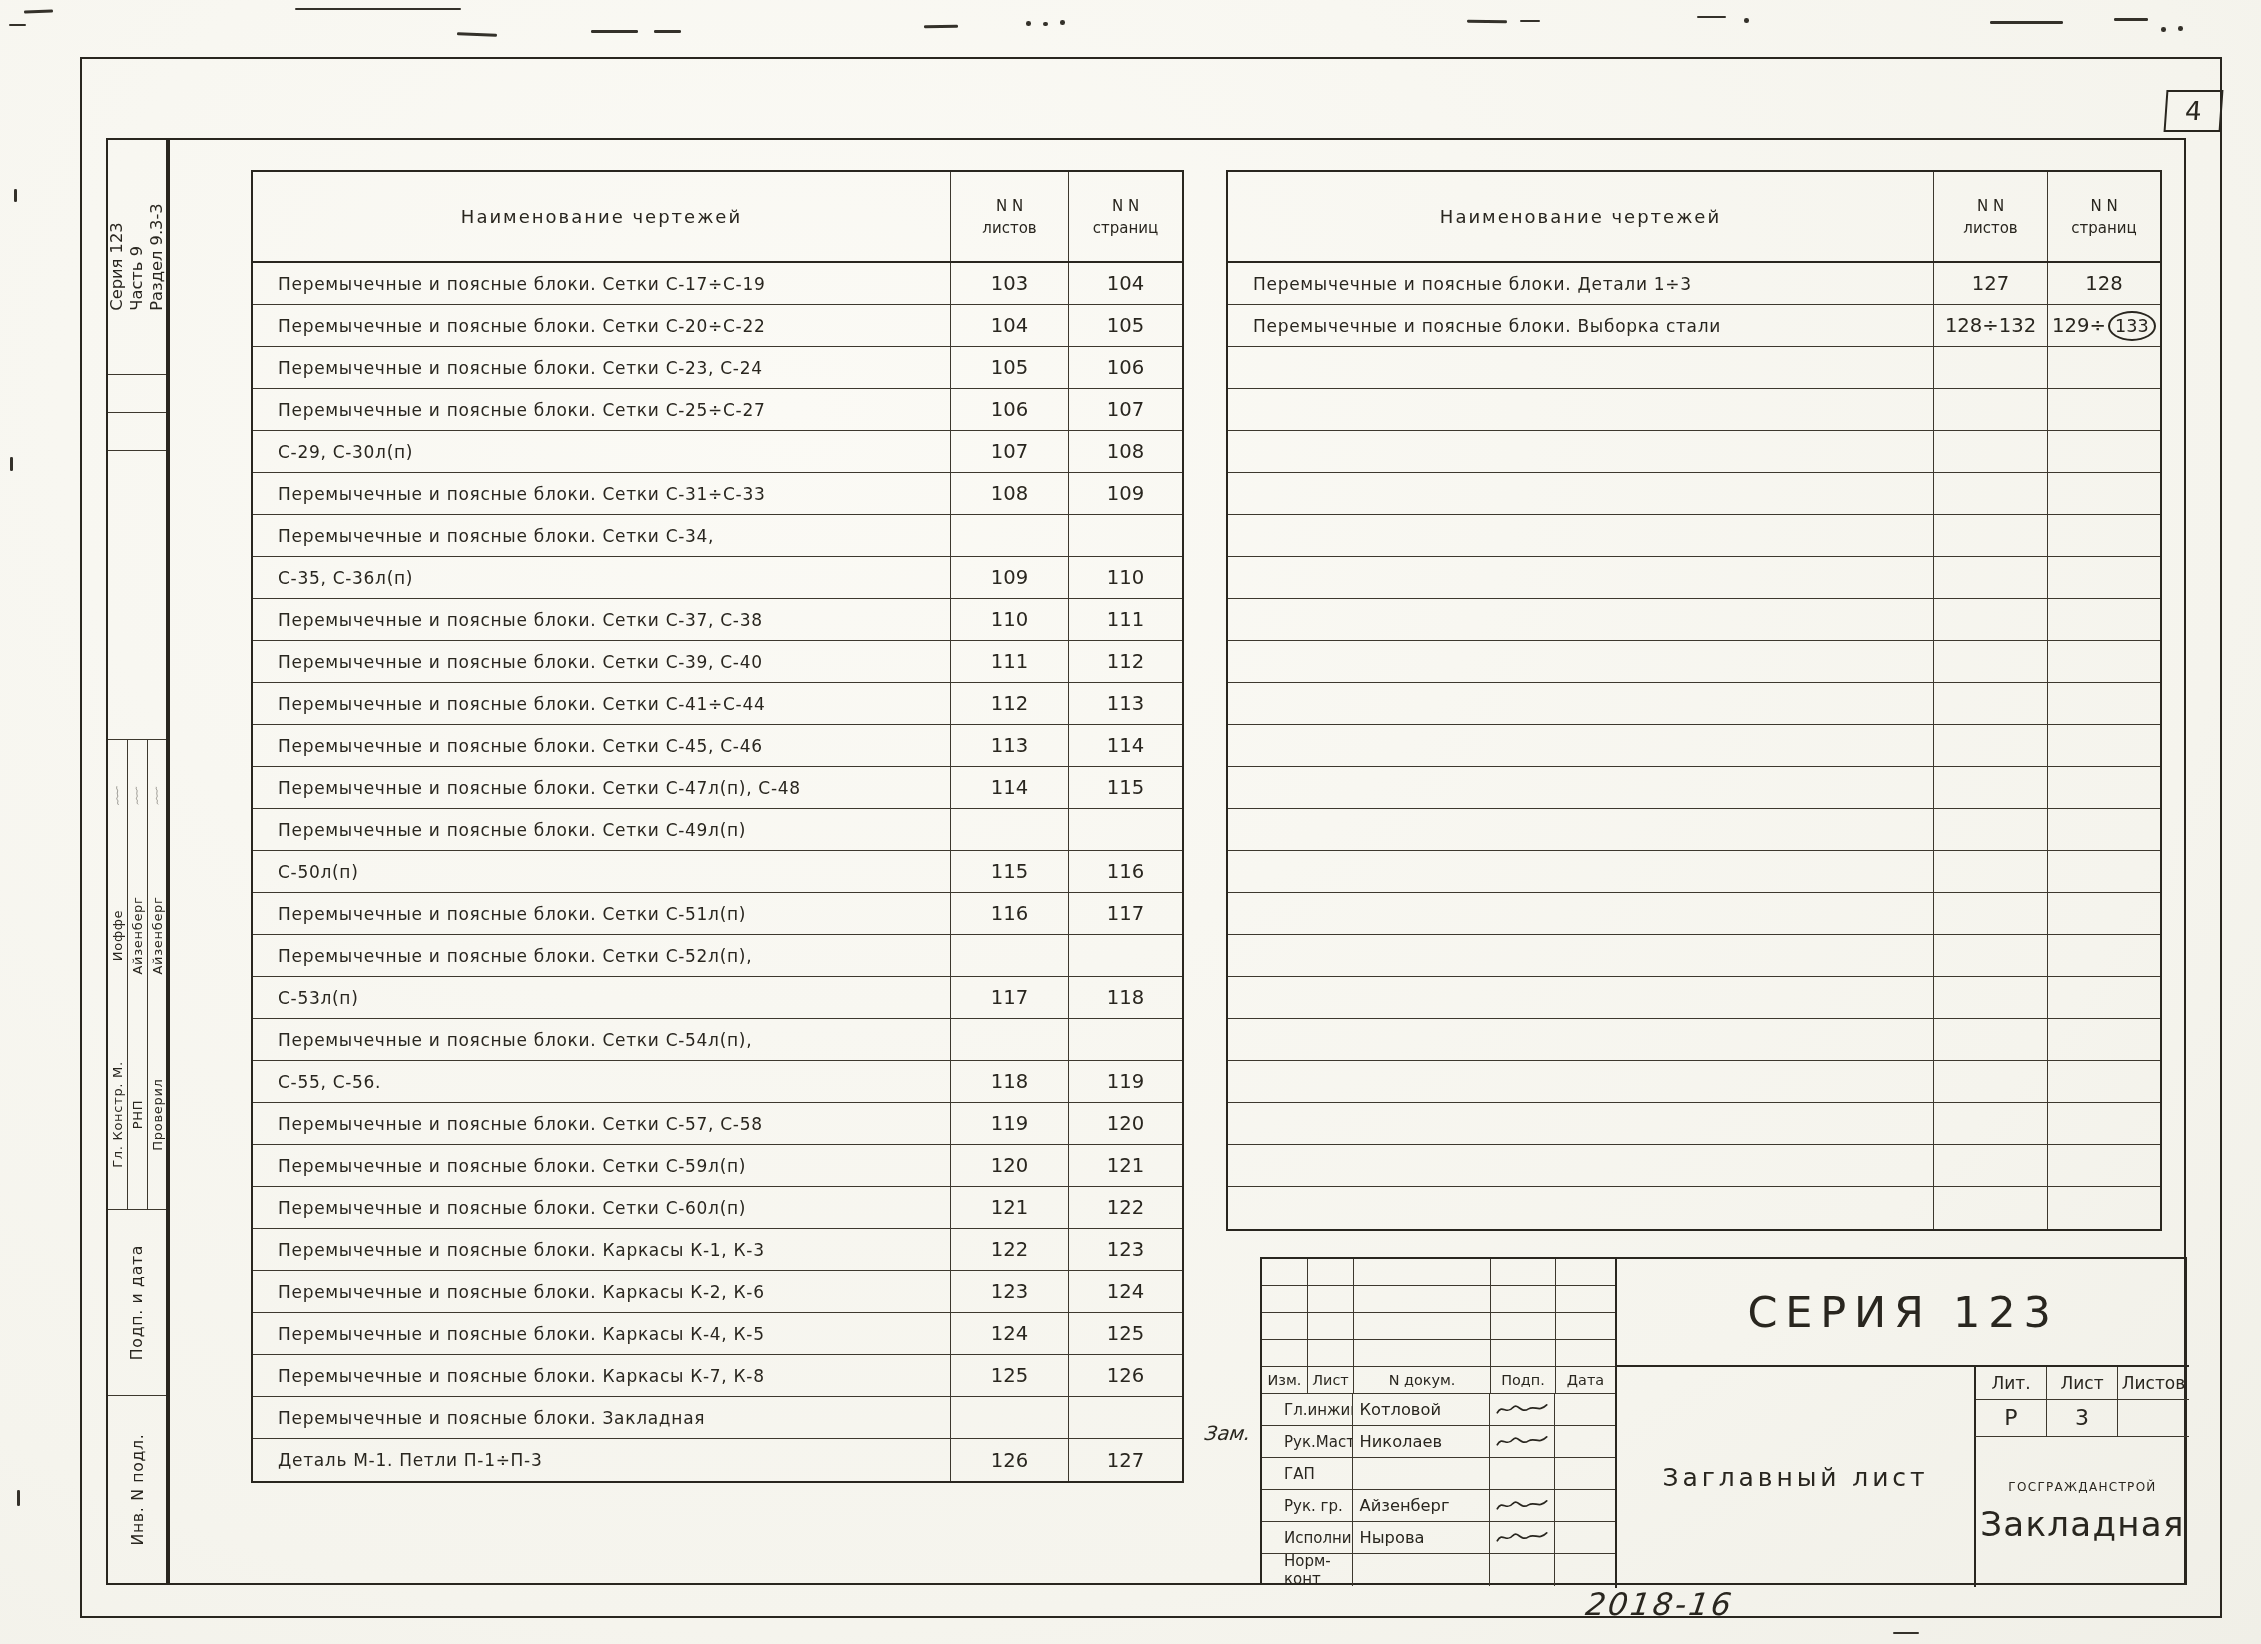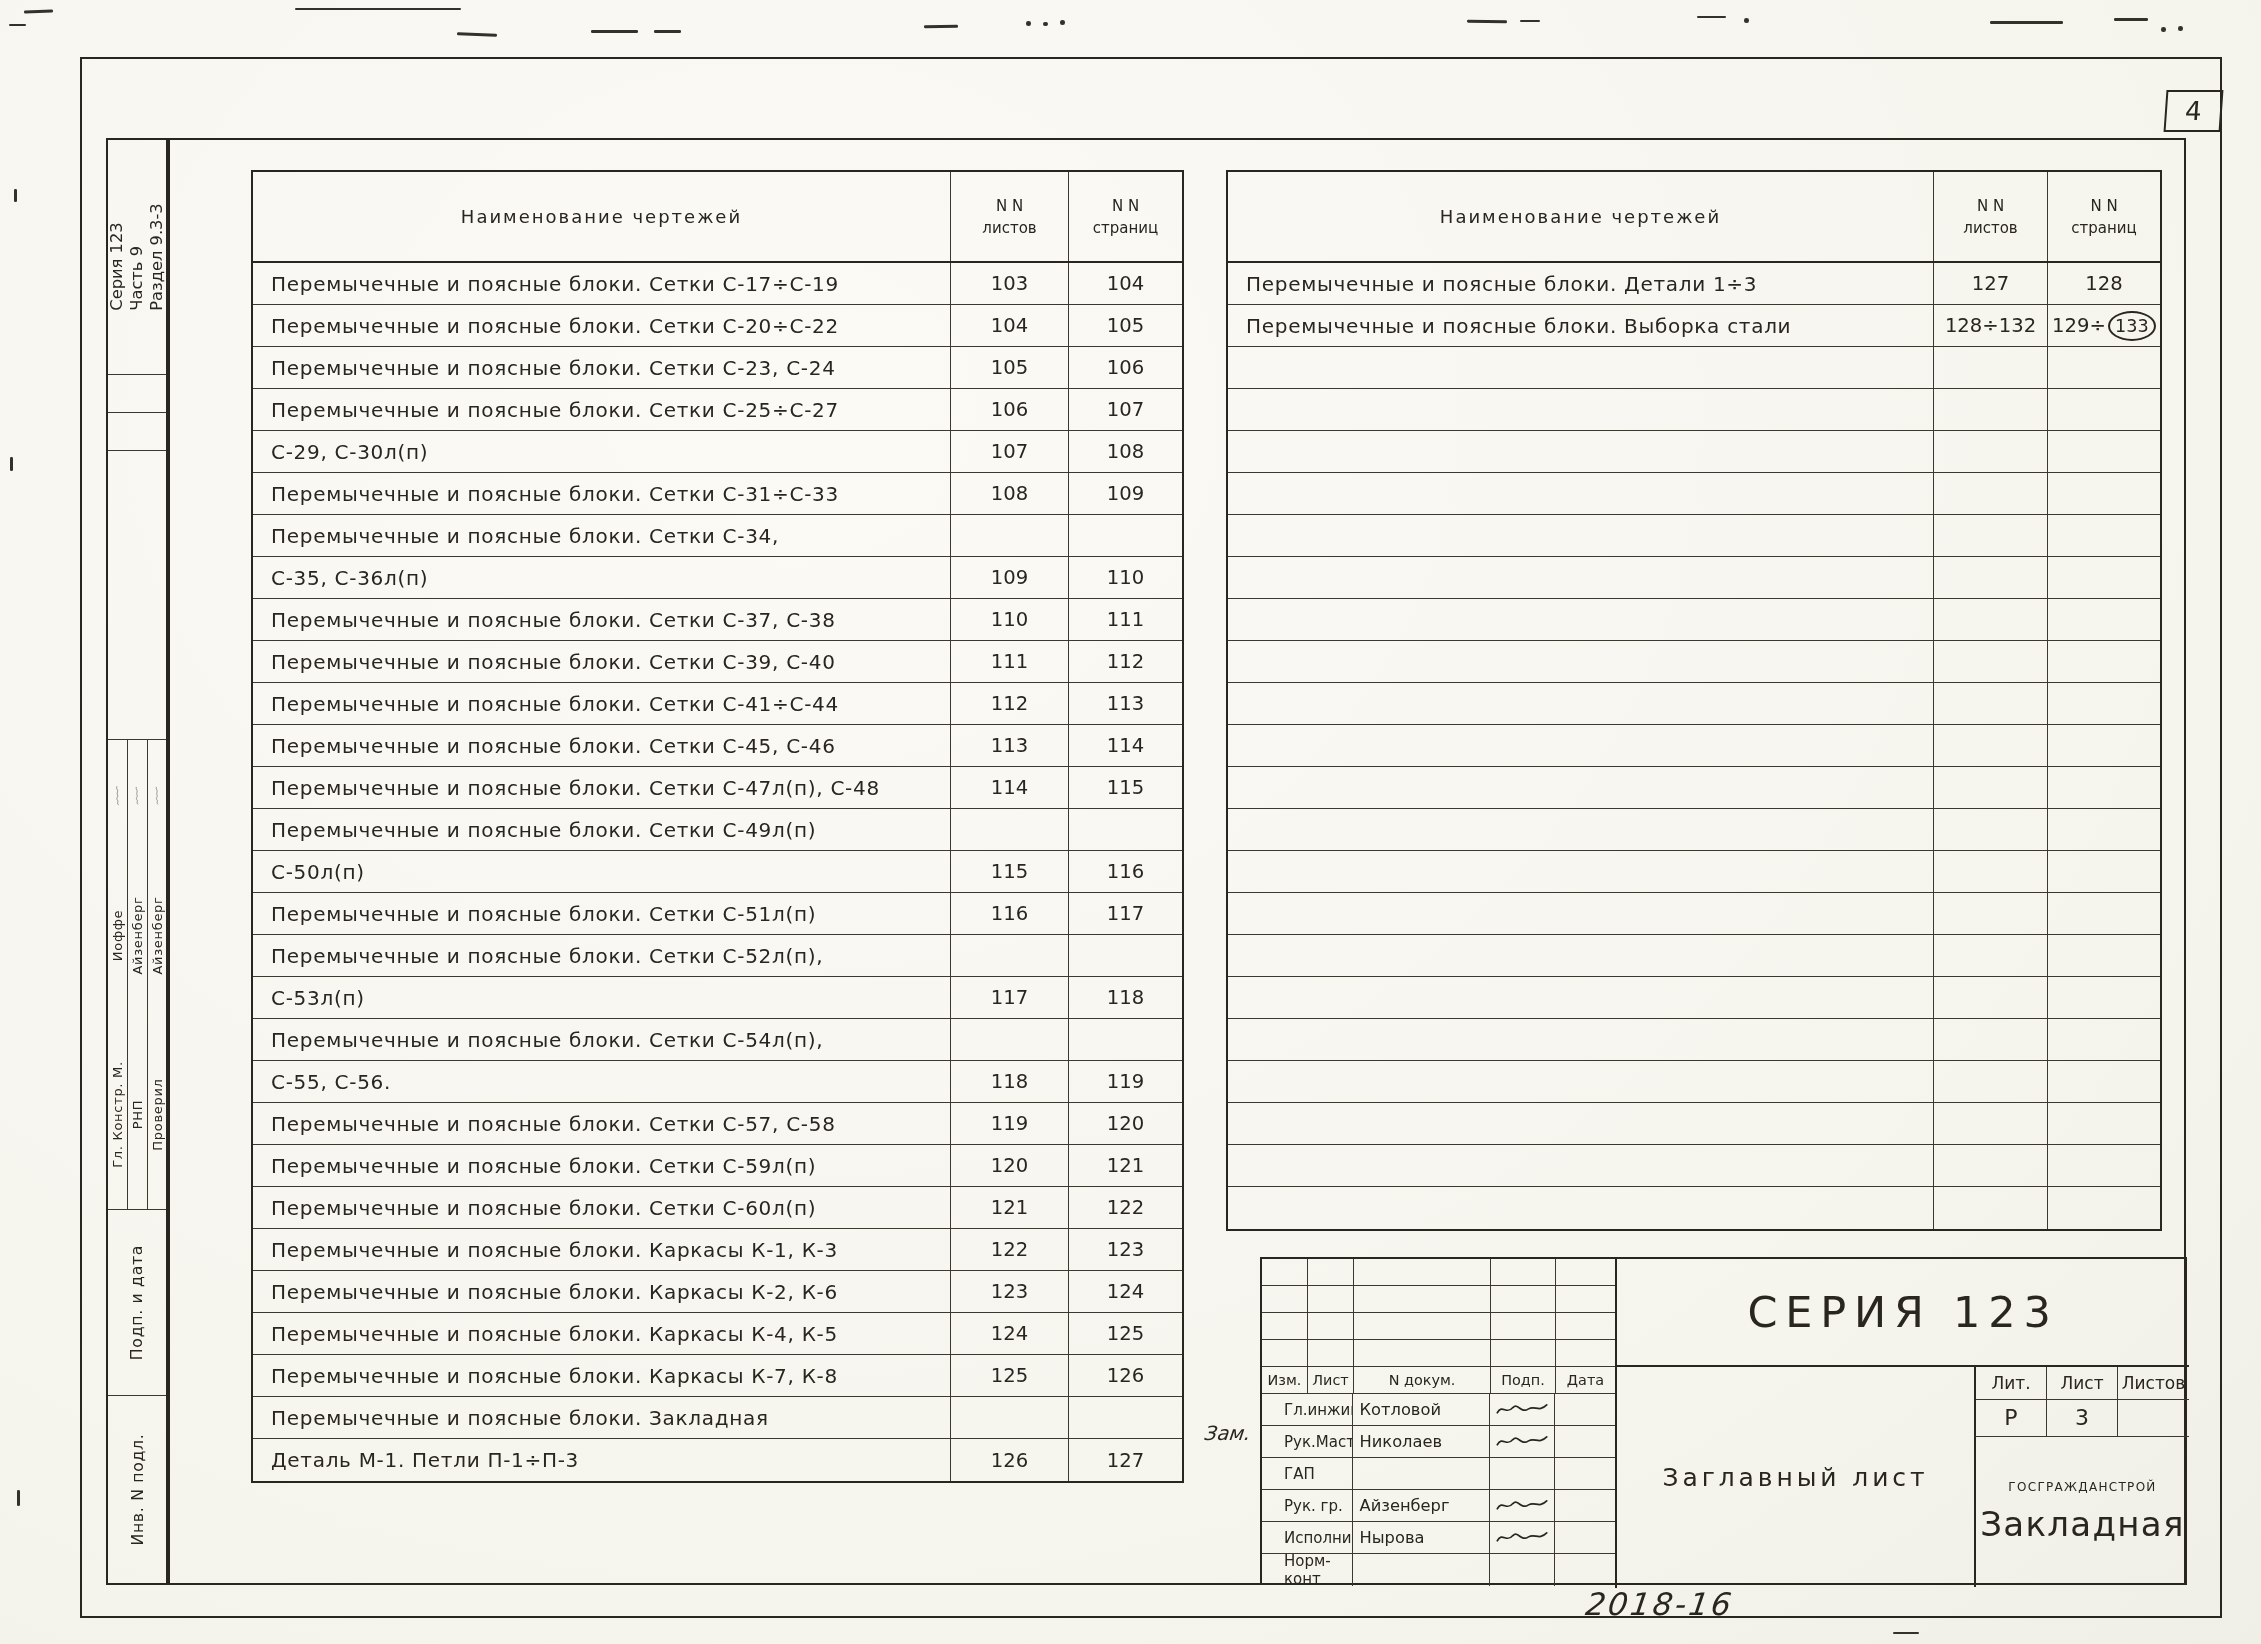--- a/index.html
+++ b/index.html
@@ -51,21 +51,21 @@
   .left-table .thead,.left-table .trow{grid-template-columns:697px 118px 1fr}
   .right-table .thead,.right-table .trow{grid-template-columns:705px 114px 1fr}
   .th{display:flex;flex-direction:column;align-items:center;justify-content:center;text-align:center}
   .th.name{font-size:18px;letter-spacing:2px}
   .th.num{font-size:15px;line-height:22px;border-left:1.6px solid var(--rule)}
   .trow{display:grid;border-bottom:1.3px solid var(--rule)}
   .left-table .trow{height:42px}
   .right-table .trow{height:42px}
   .trow:last-child{border-bottom:none}
   .td{display:flex;align-items:center}
-  .td.name{padding-left:18px;font-size:20px;letter-spacing:0.7px;white-space:nowrap}
+  .td.name{padding-left:25px;font-size:17px;letter-spacing:0.7px;white-space:nowrap}
   .td.num{justify-content:center;font-size:19.6px;border-left:1.6px solid var(--rule)}
   .circled{border:2px solid var(--ink);border-radius:50%;padding:0 5.2px;margin-left:2px;font-size:17.6px;line-height:26px}
   .circled:empty{display:none}
 
   
   .titleblock{position:absolute;left:1260px;top:1257px;width:927px;height:328px;border:2.6px solid var(--ink)}
   .tb-rev-grid{position:absolute;left:0;top:0;width:353px;height:108px;
     display:grid;grid-template-columns:46px 46px 137px 65px 1fr;grid-auto-rows:27px}
   .tb-rev-grid i{border-right:1.3px solid var(--rule);border-bottom:1.3px solid var(--rule)}
   .tb-rev-grid i:nth-child(5n){border-right:none}

